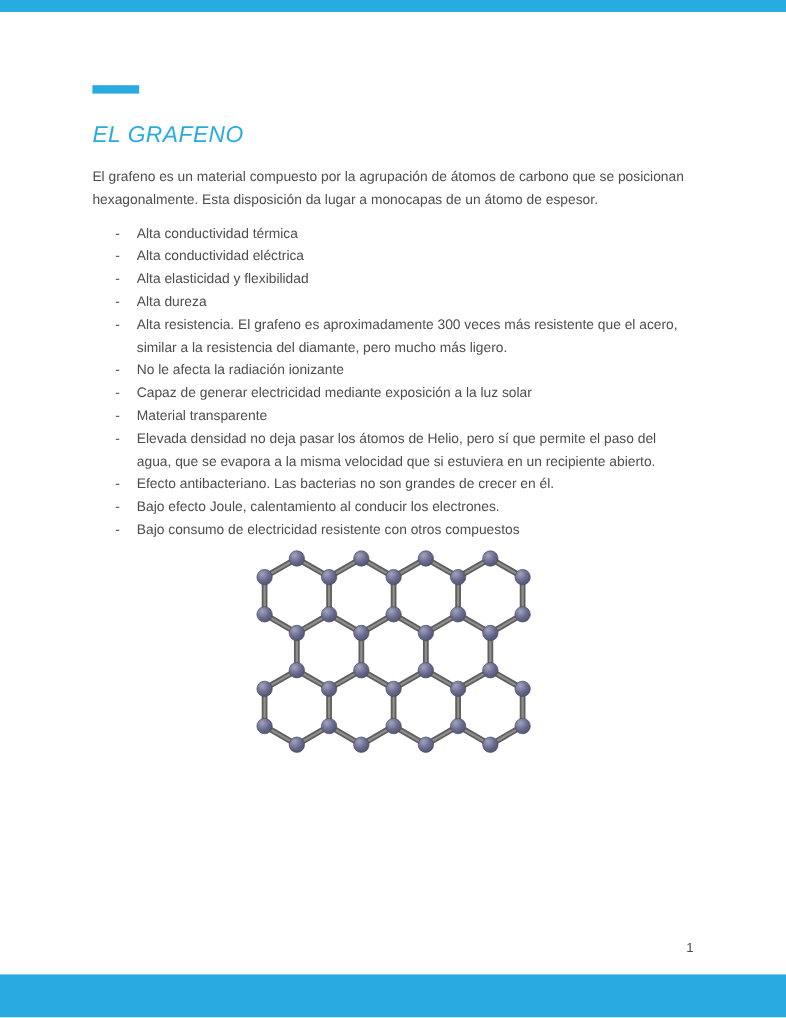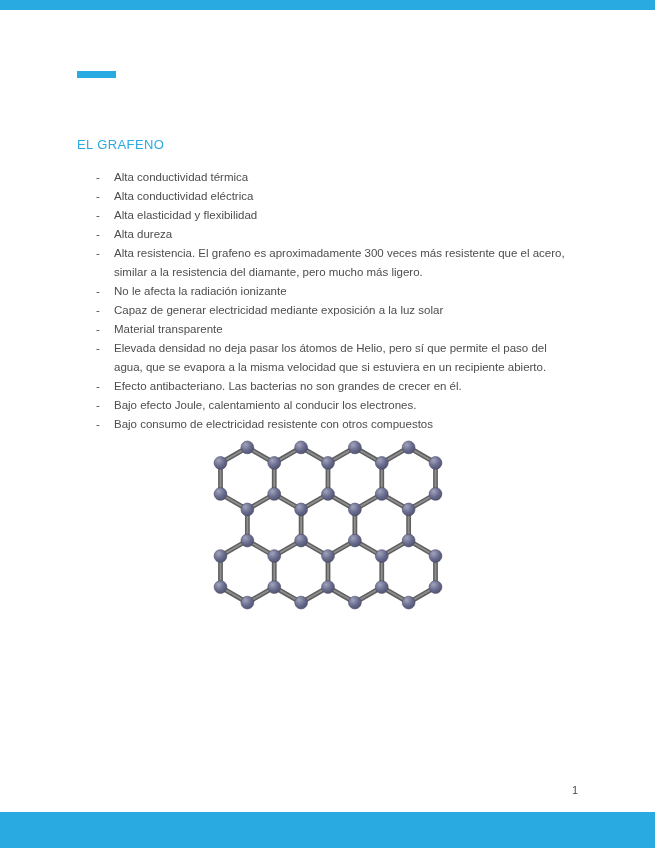--- a/index.html
+++ b/index.html
@@ -22,26 +22,27 @@
   }
   .content {
     position: absolute; left: 77px; top: 0; width: 501px;
   }
   .accent-dash {
     margin-top: 71px;
     width: 39px; height: 7px;
     background: var(--accent, #29ABE2);
   }
   h1.page-title {
-    margin: 60px 0 15px 0;
-    font-size: 13px;
+    margin: 24px 0 15px 0;
+    font-size: 19px;
     font-weight: 400;
     letter-spacing: 0.4px;
     line-height: 1.15;
     color: var(--accent, #29ABE2);
+    font-style: italic;
   }
   p.body-paragraph {
     font-size: 11.5px;
     line-height: 19px;
     margin: 0 0 9px 0;
   }
   ul.props-list {
     list-style: none;
     margin: 4px 0 0 0;
     padding: 0 0 0 19px;
@@ -68,20 +69,21 @@
 <body>
 
 <div class="top-bar"></div>
 
 <div class="content">
 
   <div class="accent-dash"></div>
 
   <h1 class="page-title">EL GRAFENO</h1>
 
+  <p class="body-paragraph">El grafeno es un material compuesto por la agrupación de átomos de carbono que se posicionan hexagonalmente. Esta disposición da lugar a monocapas de un átomo de espesor.</p>
 
   <ul class="props-list">
     <li>
       <span class="bullet">-</span>
       <span class="item-text">Alta conductividad térmica</span>
     </li>
     <li>
       <span class="bullet">-</span>
       <span class="item-text">Alta conductividad eléctrica</span>
     </li>

